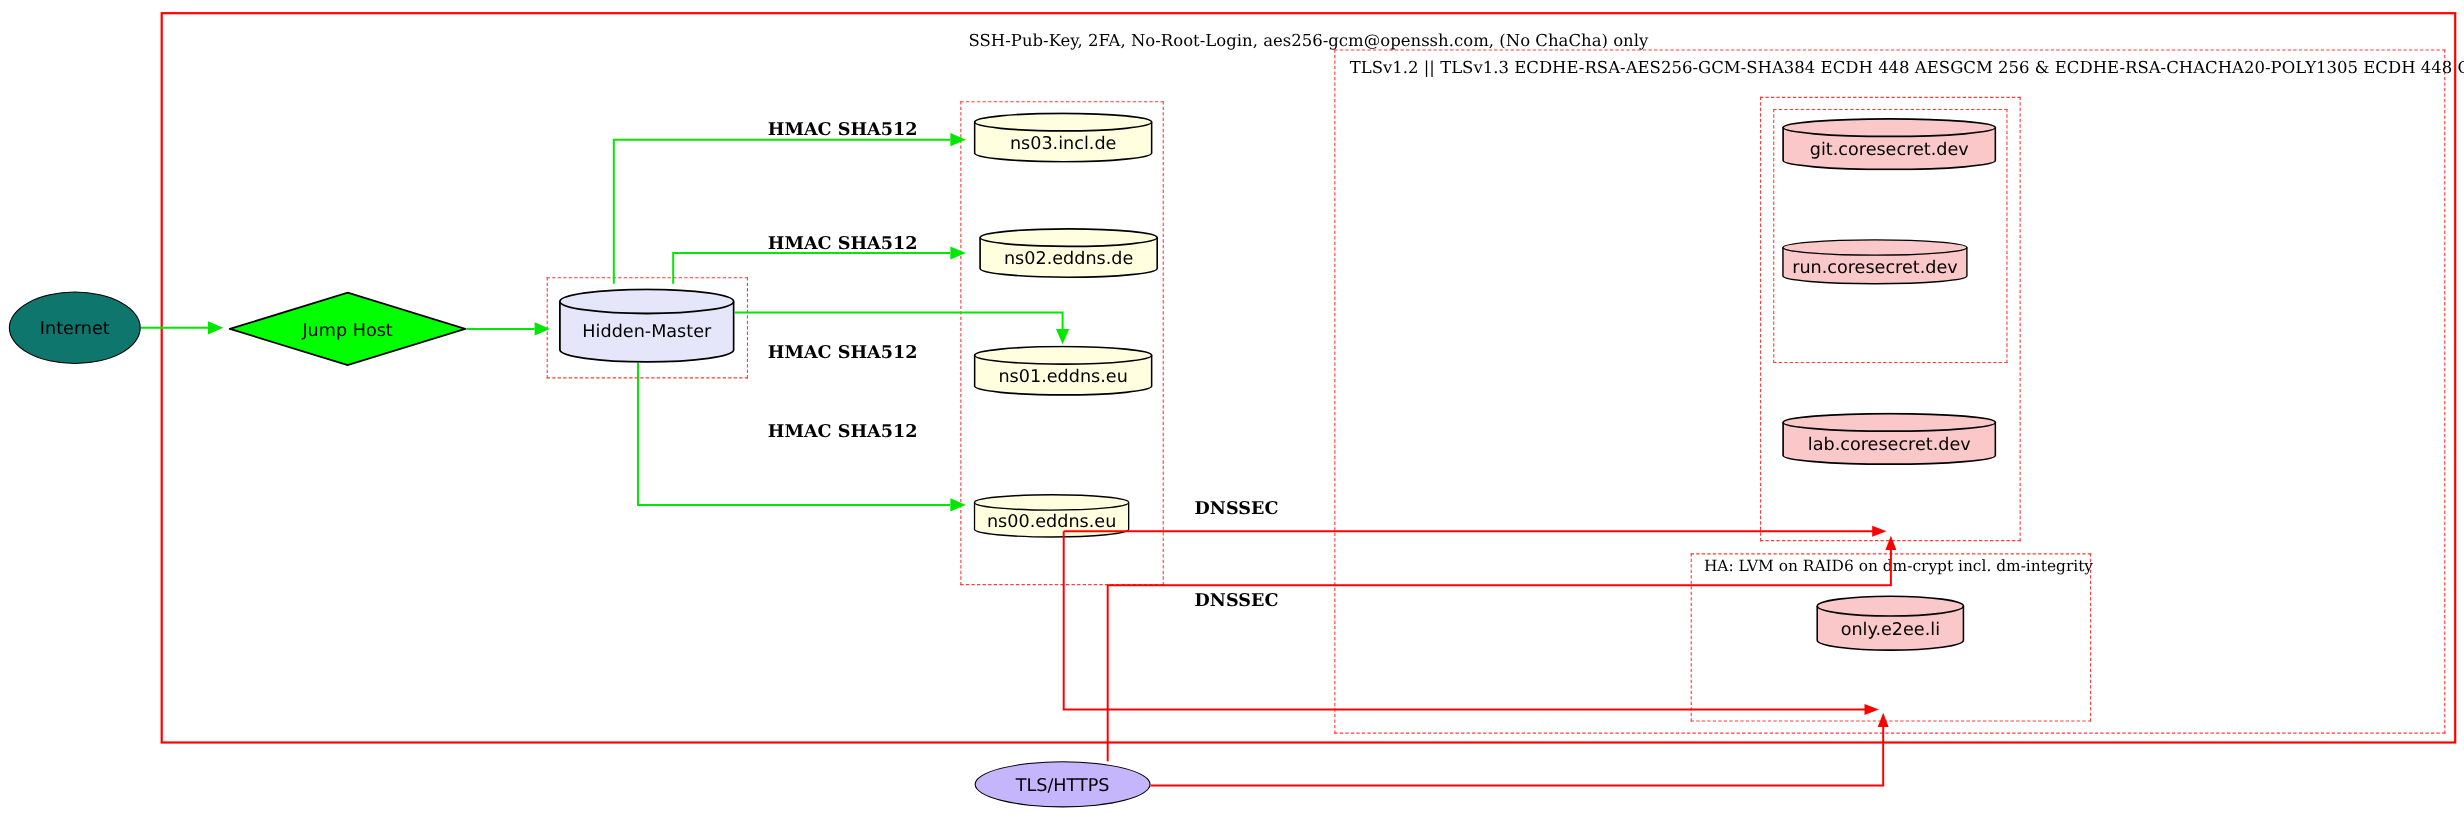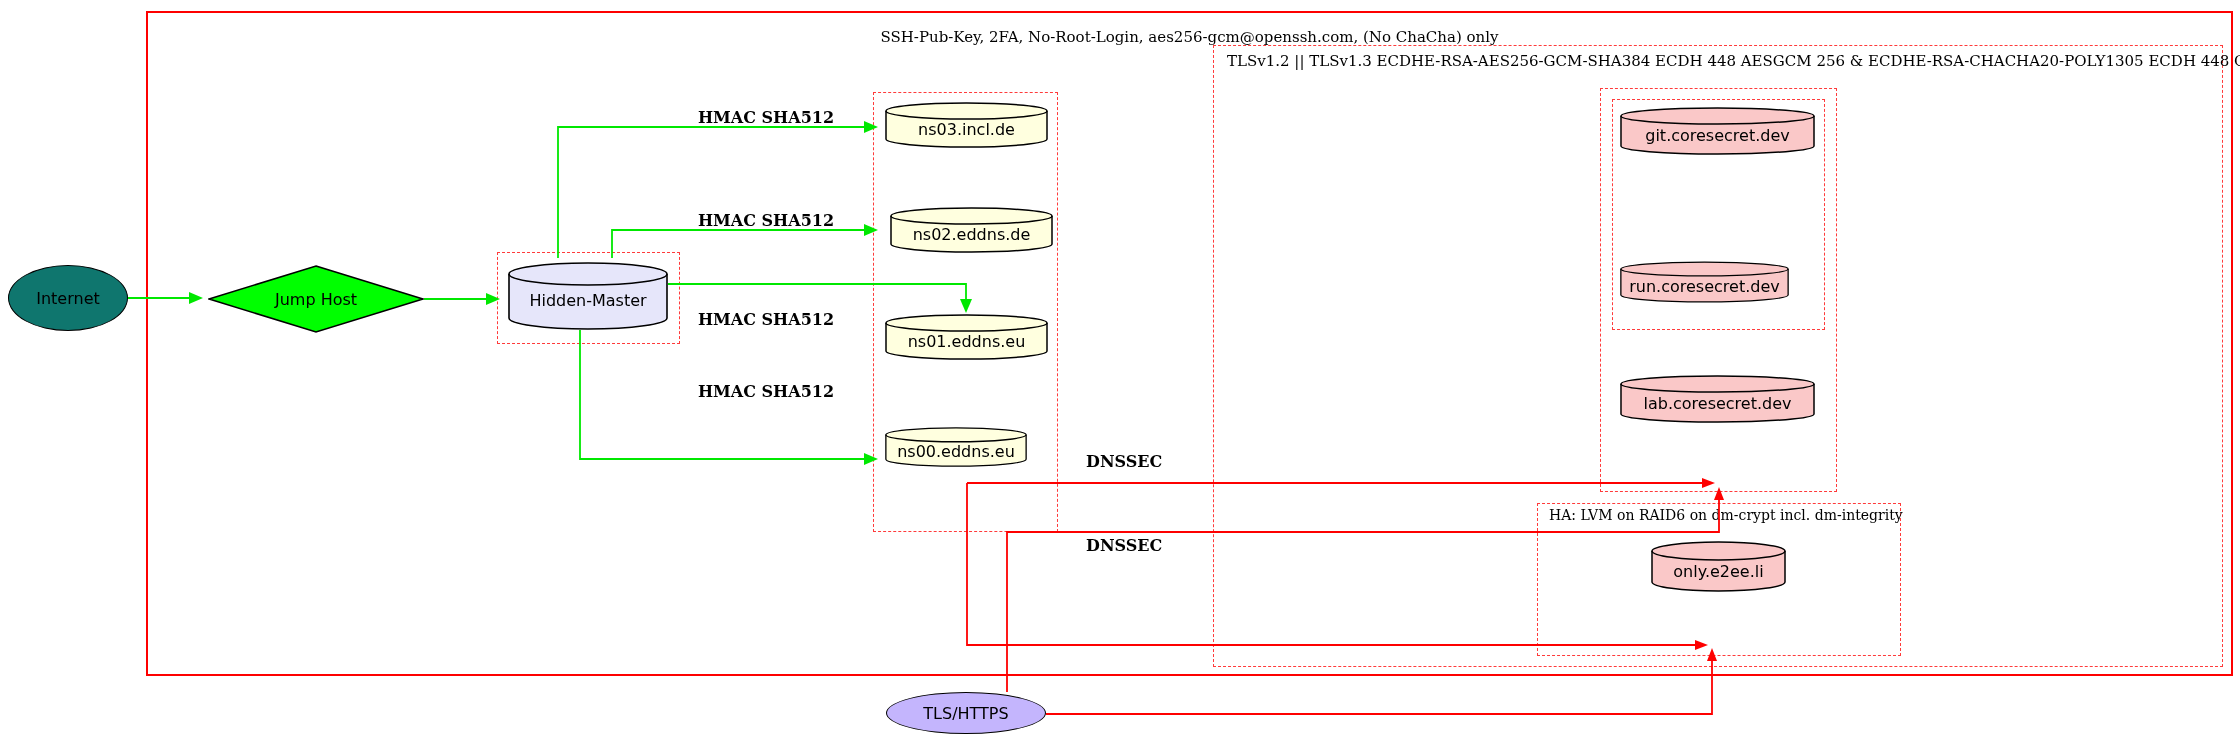--- a/index.html
+++ b/index.html
@@ -118,37 +118,37 @@
     </div>
 
     <div class="node" style="left:885px;top:314px;width:163px;height:46px;">
       <svg class="cyl-svg" viewBox="0 0 163 46">
         <path d="M1,9 A80.5,8 0 0 1 162,9 L162,37 A80.5,8 0 0 1 1,37 Z" fill="#ffffdf" stroke="#000" stroke-width="1.5"></path>
         <path d="M1,9 A80.5,8 0 0 0 162,9" fill="none" stroke="#000" stroke-width="1.5"></path>
       </svg>
       <span class="lbl cyl-lbl">ns01.eddns.eu</span>
     </div>
 
-    <div class="node" style="left:885px;top:424px;width:142px;height:46px;">
+    <div class="node" style="left:885px;top:446px;width:142px;height:46px;">
       <svg class="cyl-svg" viewBox="0 0 163 46">
         <path d="M1,9 A80.5,8 0 0 1 162,9 L162,37 A80.5,8 0 0 1 1,37 Z" fill="#ffffdf" stroke="#000" stroke-width="1.5"></path>
         <path d="M1,9 A80.5,8 0 0 0 162,9" fill="none" stroke="#000" stroke-width="1.5"></path>
       </svg>
       <span class="lbl cyl-lbl">ns00.eddns.eu</span>
     </div>
 
     <div class="node" style="left:1620px;top:107px;width:195px;height:48px;">
       <svg class="cyl-svg" viewBox="0 0 195 48">
         <path d="M1,9 A96.5,8 0 0 1 194,9 L194,39 A96.5,8 0 0 1 1,39 Z" fill="#fac8c8" stroke="#000" stroke-width="1.5"></path>
         <path d="M1,9 A96.5,8 0 0 0 194,9" fill="none" stroke="#000" stroke-width="1.5"></path>
       </svg>
       <span class="lbl cyl-lbl">git.coresecret.dev</span>
     </div>
 
-    <div class="node" style="left:1620px;top:214px;width:169px;height:48px;margin-top:44px;">
+    <div class="node" style="left:1620px;top:214px;width:169px;height:48px;">
       <svg class="cyl-svg" viewBox="0 0 195 48">
         <path d="M1,9 A96.5,8 0 0 1 194,9 L194,39 A96.5,8 0 0 1 1,39 Z" fill="#fac8c8" stroke="#000" stroke-width="1.5"></path>
         <path d="M1,9 A96.5,8 0 0 0 194,9" fill="none" stroke="#000" stroke-width="1.5"></path>
       </svg>
       <span class="lbl cyl-lbl">run.coresecret.dev</span>
     </div>
 
     <div class="node" style="left:1620px;top:375px;width:195px;height:48px;">
       <svg class="cyl-svg" viewBox="0 0 195 48">
         <path d="M1,9 A96.5,8 0 0 1 194,9 L194,39 A96.5,8 0 0 1 1,39 Z" fill="#fac8c8" stroke="#000" stroke-width="1.5"></path>

